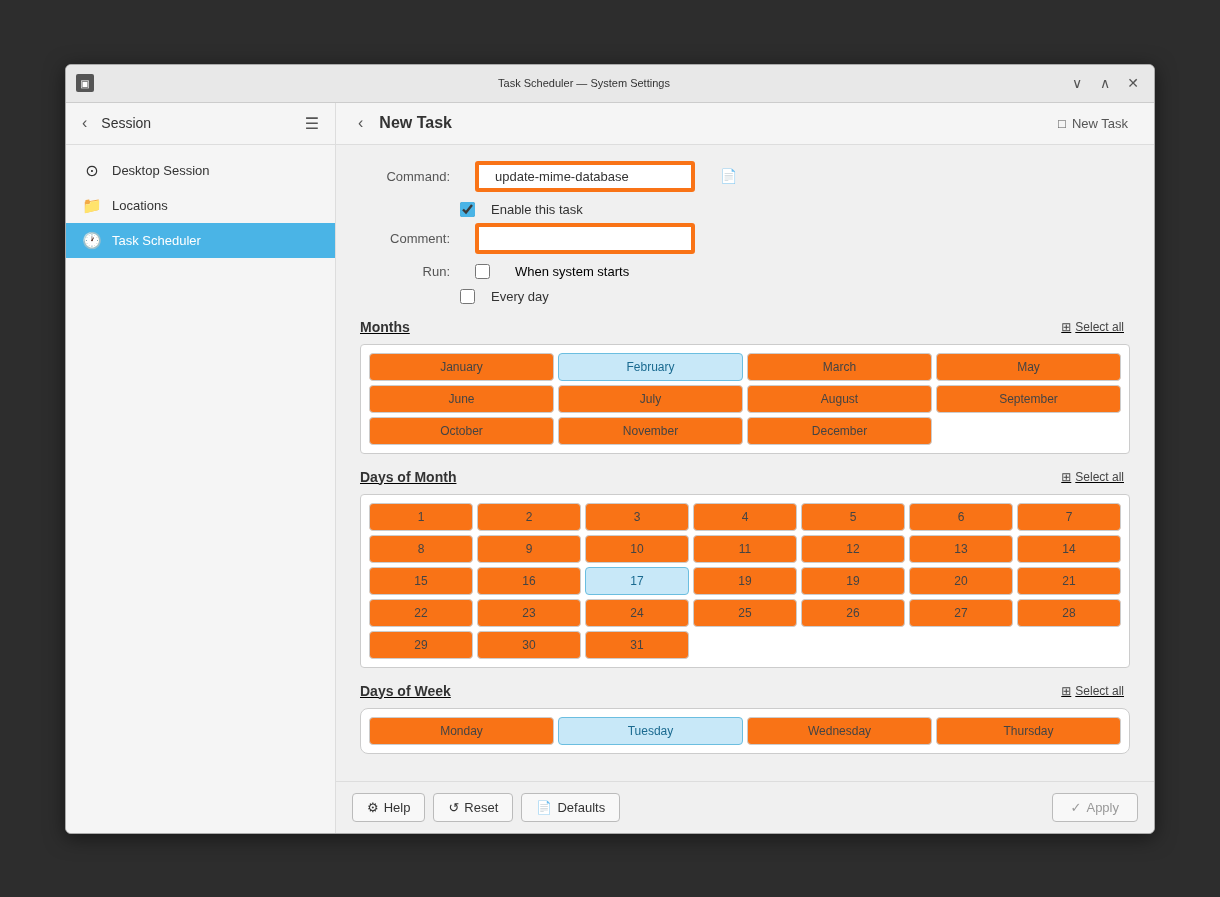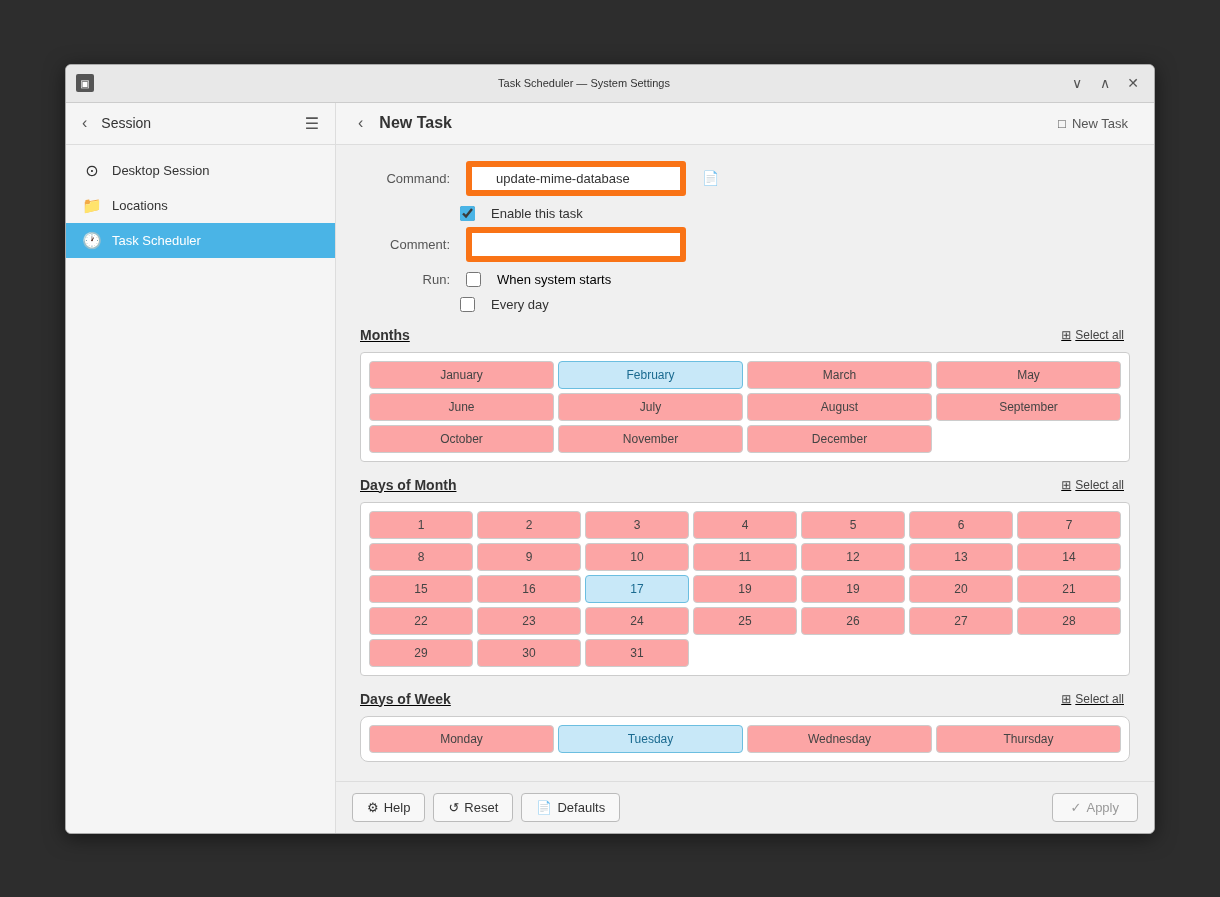--- a/index.html
+++ b/index.html
@@ -183,33 +183,33 @@
       flex: 1;
       overflow-y: auto;
       padding: 16px 24px;
     }
 
     
     .form-row {
       display: flex;
       align-items: center;
       margin-bottom: 10px;
-      gap: 16px;
+      gap: 25px;
     }
     .form-label {
       width: 90px;
       text-align: right;
       color: #555;
       font-size: 13px;
       flex-shrink: 0;
     }
     .form-input {
       width: 220px;
-      padding: 4px 24px;
-      border: 6px solid #f97316;
+      padding: 4px 16px;
+      border: 4px solid #f97316;
       border-radius: 3px;
       background: white;
       font-size: 13px;
       color: #333;
     }
     .form-checkbox-row {
       display: flex;
       align-items: flex-start;
       margin-left: 100px;
       margin-bottom: 6px;
@@ -251,21 +251,21 @@
       gap: 4px;
       background: white;
       border: 1px solid #ccc;
       border-radius: 4px;
       padding: 8px;
     }
     .toggle-btn {
       padding: 6px 10px;
       border: 1px solid #ccc;
       border-radius: 4px;
-      background: #fca5a5;
+      background: #f97316;
       cursor: pointer;
       font-size: 12px;
       color: #444;
       text-align: center;
       transition: background 0.1s;
     }
     .toggle-btn.selected {
       background: #c8e8f8;
       border-color: #6bbee0;
       color: #1a6a90;

